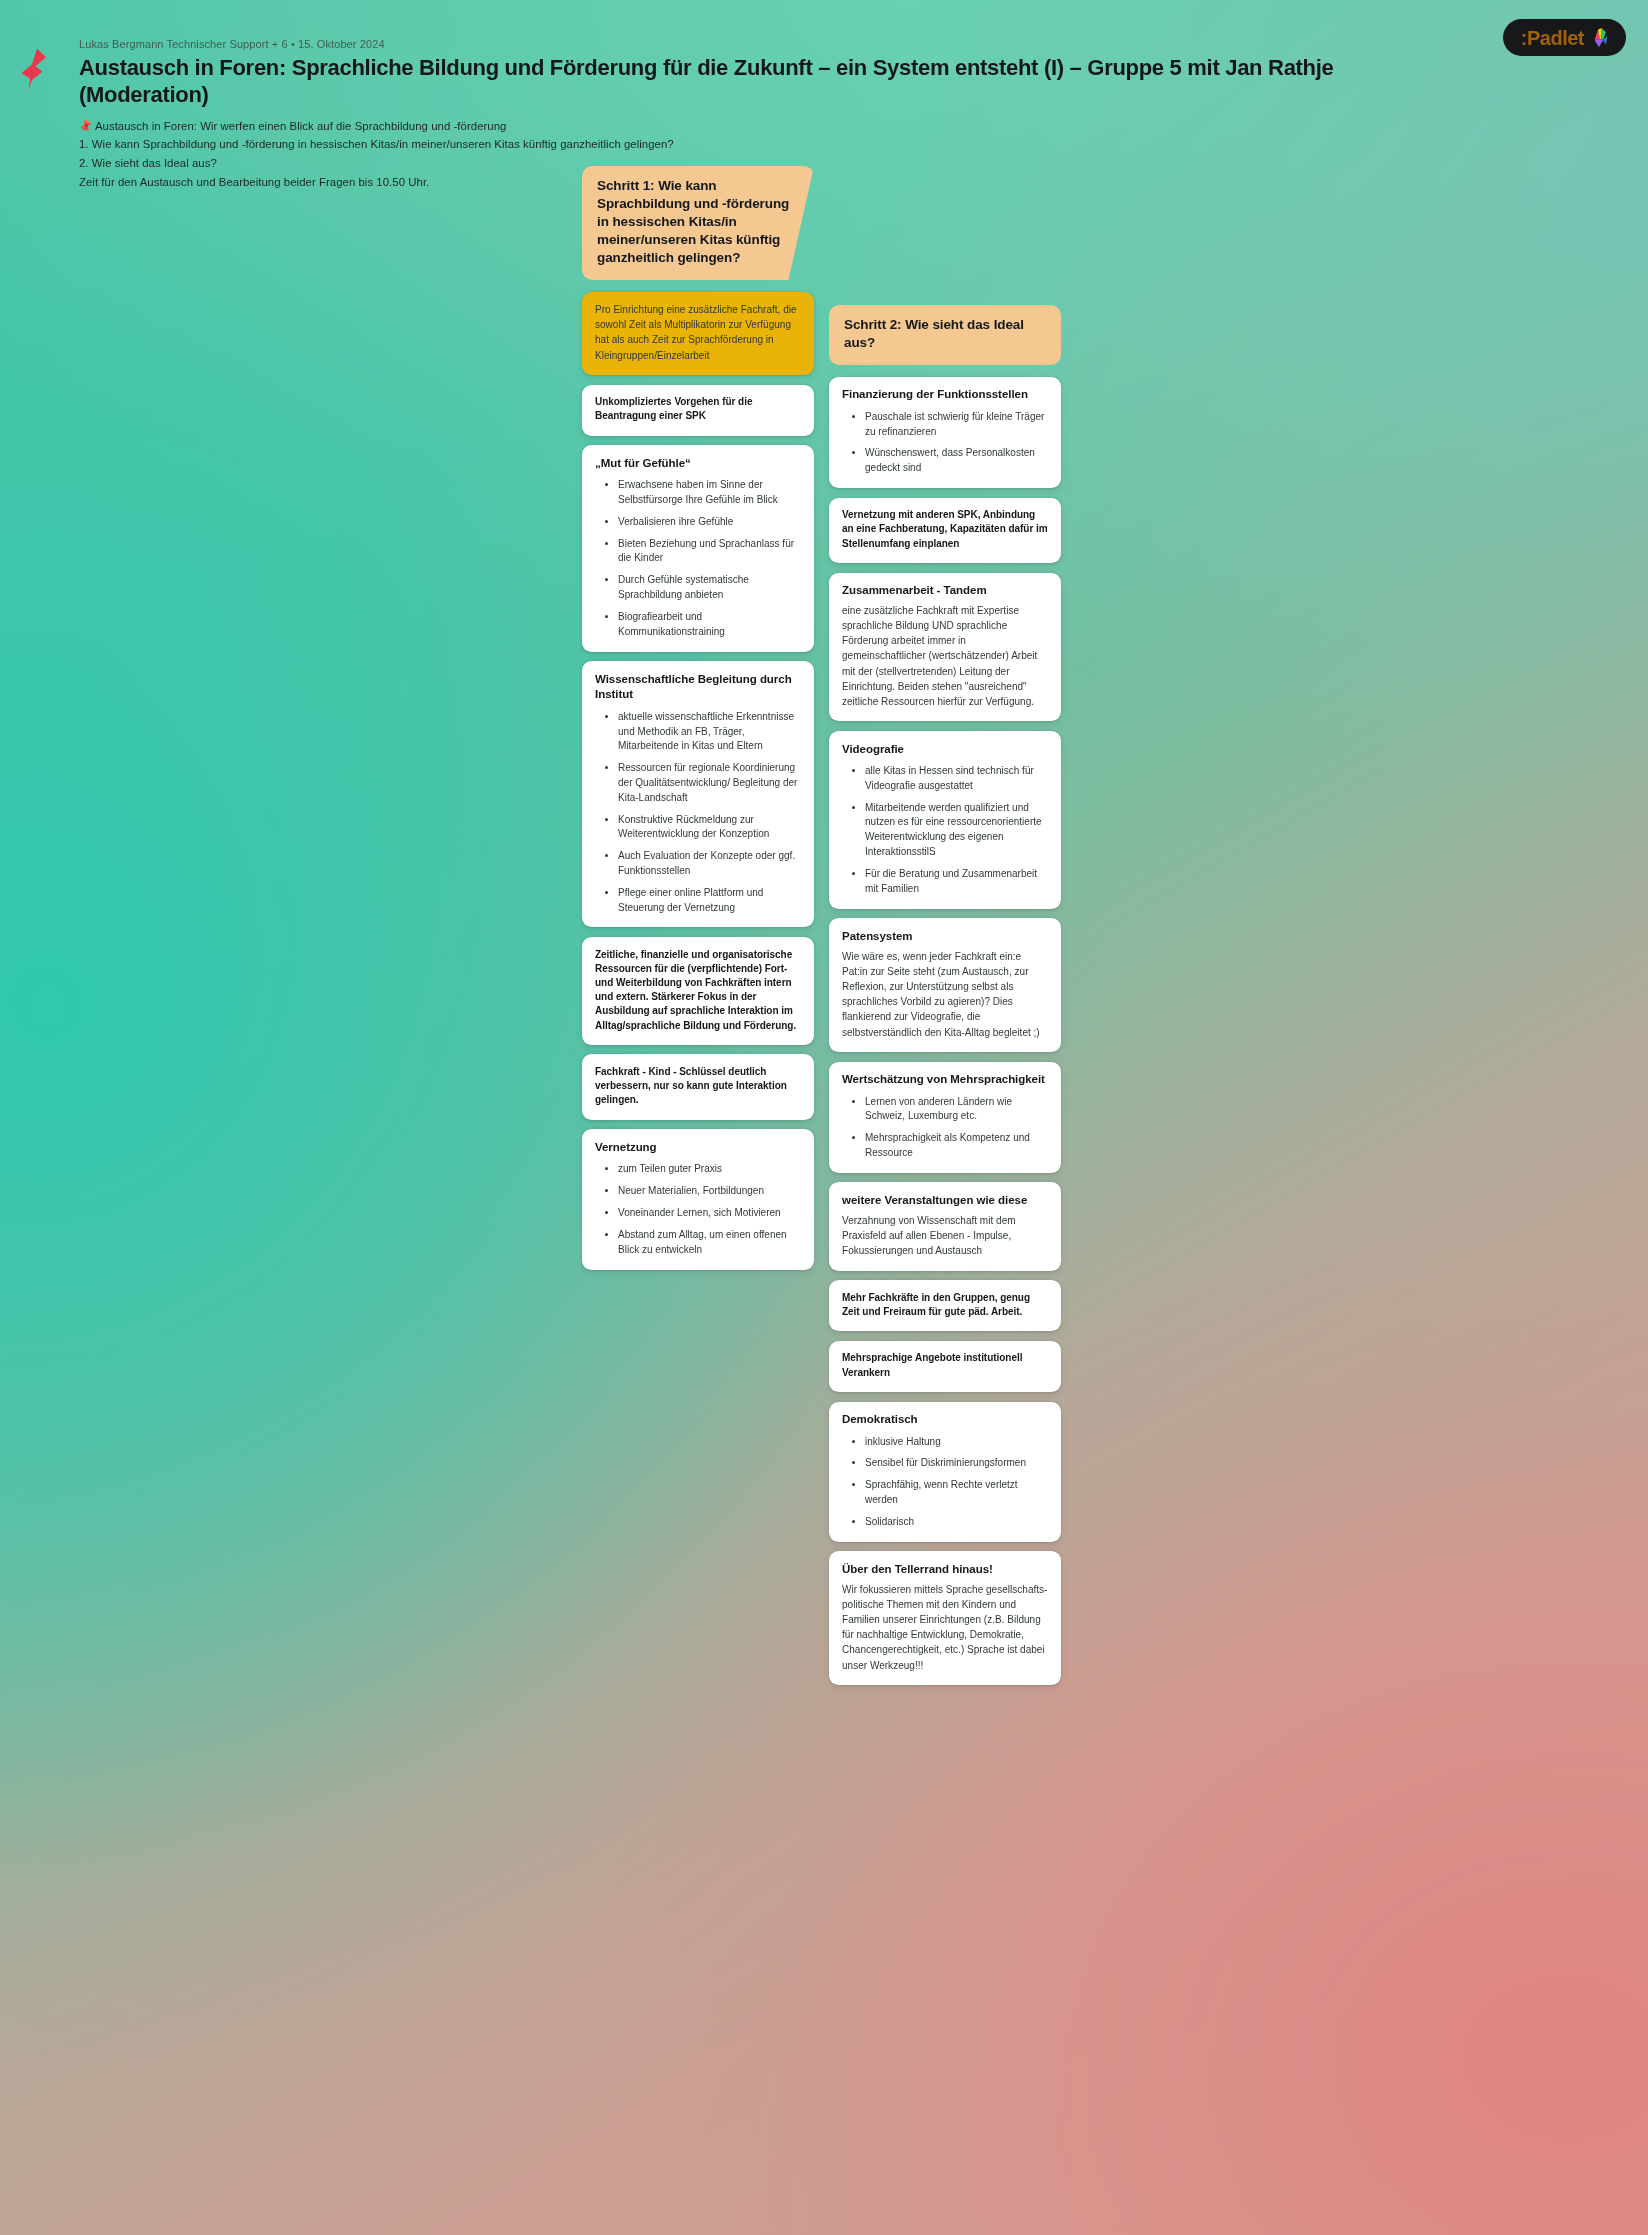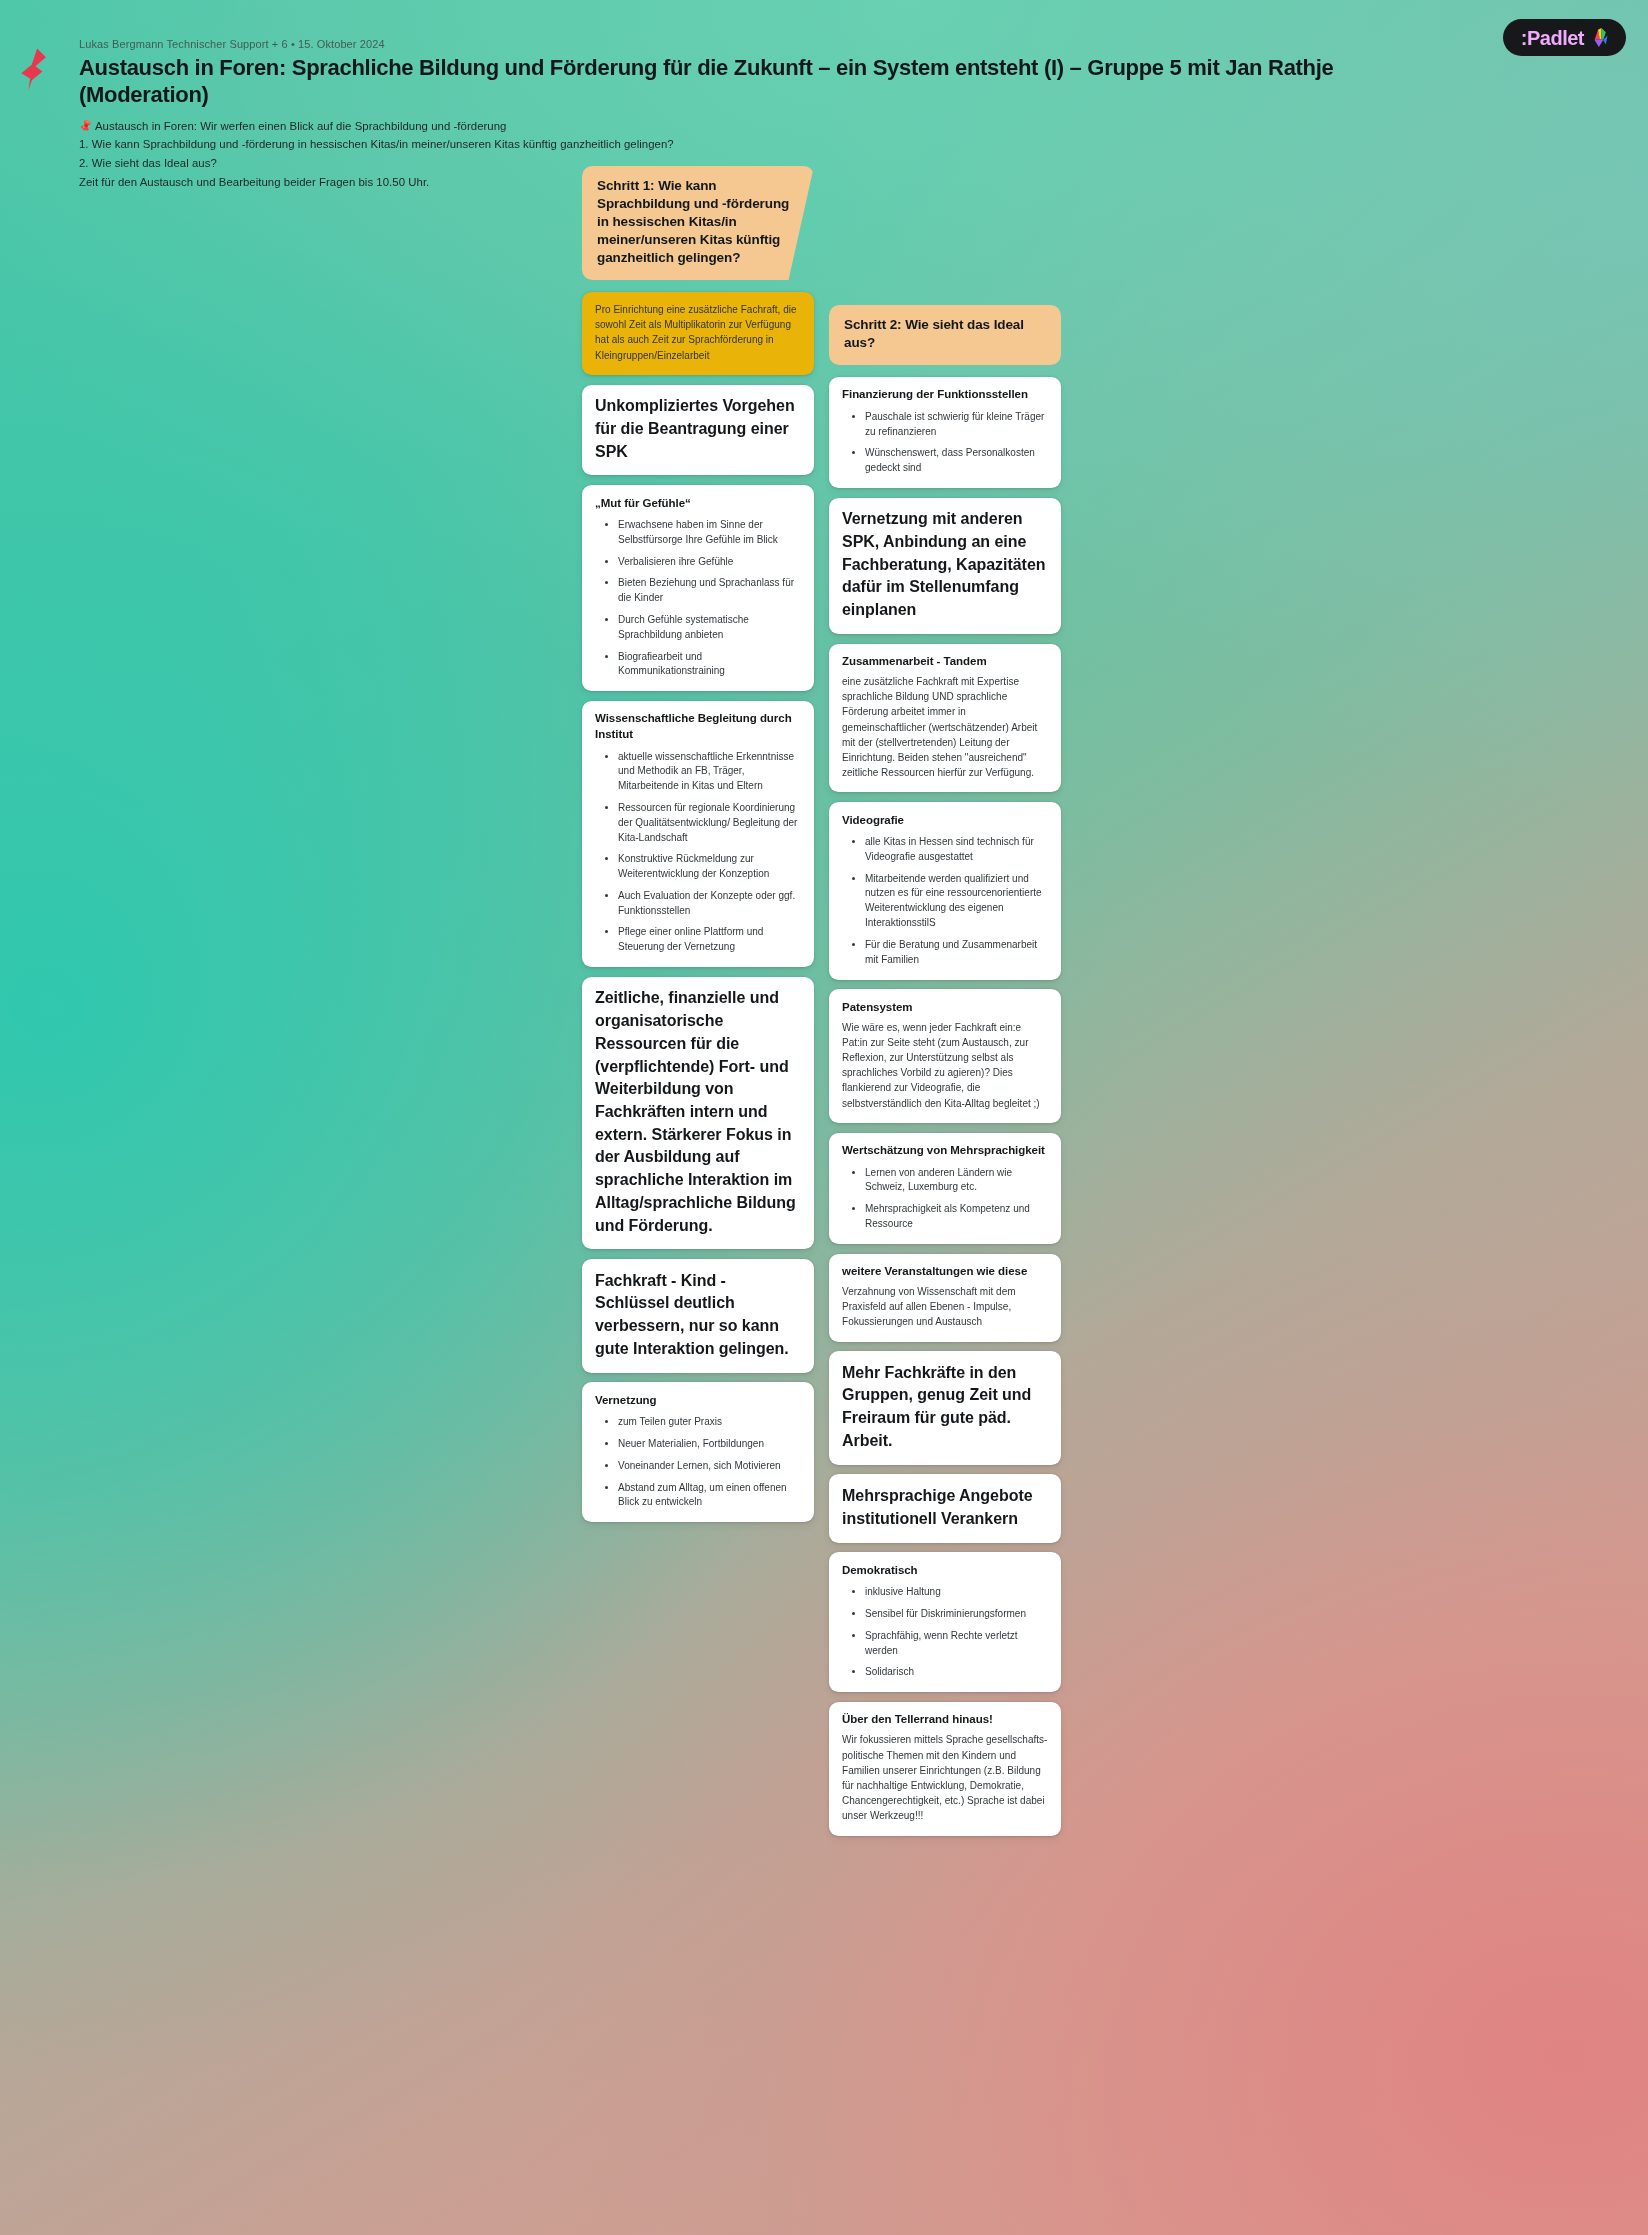--- a/index.html
+++ b/index.html
@@ -35,21 +35,21 @@
     right: 22px;
     background: #17181a;
     border-radius: 19px;
     height: 37px;
     padding: 0 17.5px;
     display: flex;
     align-items: center;
     gap: 7px;
   }
   .padlet-logo .wordmark {
-    color: #f0abfc;
+    color: #a16207;
     font-size: 20px;
     font-weight: bold;
     letter-spacing: -0.5px;
     line-height: 1;
   }
   .padlet-logo .mark {
     width: 17.5px;
     height: 19px;
     display: block;
   }
@@ -140,21 +140,21 @@
   .card.lilac { background: #eab308; }
 
   .card-title {
     font-size: 11.5px;
     font-weight: bold;
     color: #14181a;
     line-height: 1.35;
     letter-spacing: -0.04px;
   }
   .card-title.large {
-    font-size: 16px;
+    font-size: 10px;
     line-height: 1.42;
   }
   .card-body {
     font-size: 10px;
     color: #31383b;
     line-height: 1.52;
     letter-spacing: 0.02px;
   }
   .card-title + .card-body { margin-top: 4.4px; }
 

